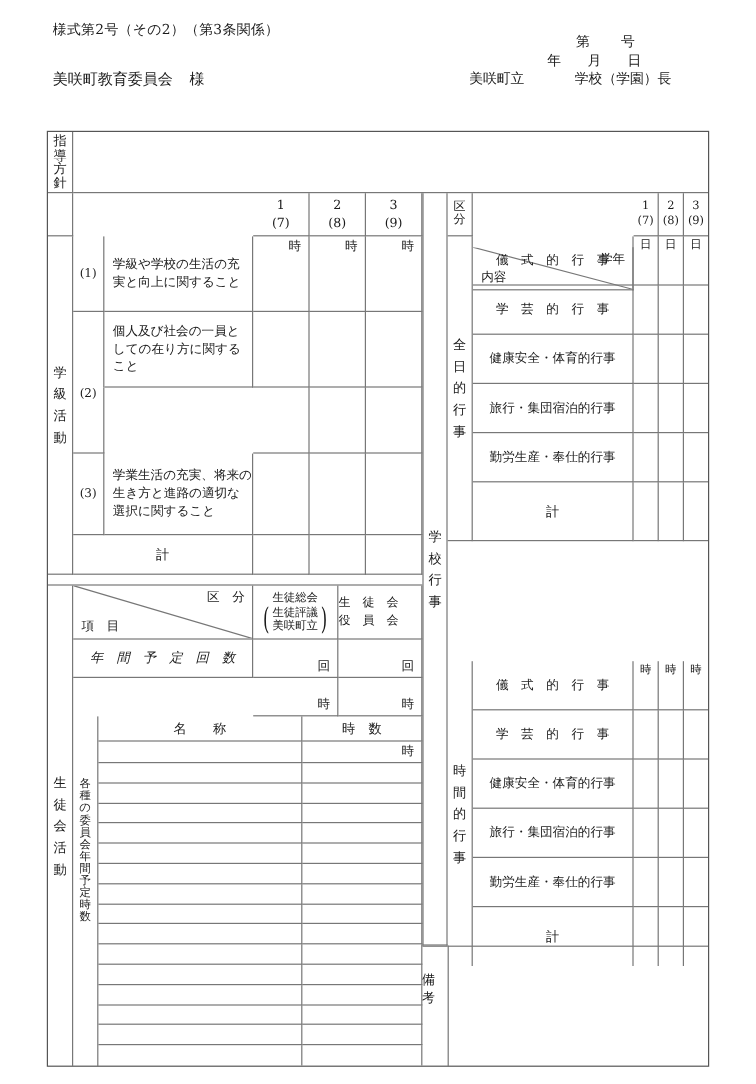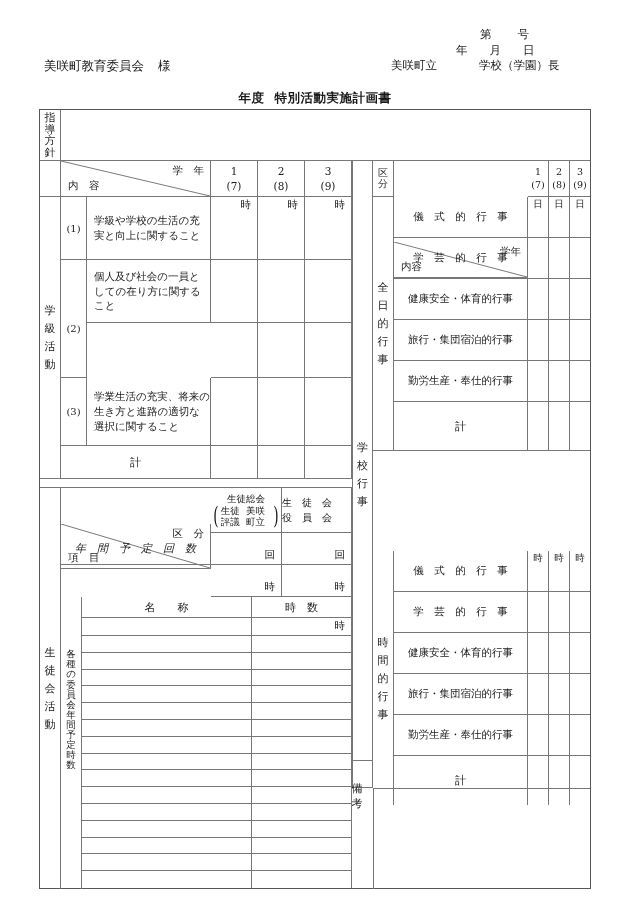--- a/index.html
+++ b/index.html
@@ -59,75 +59,62 @@
   .sprd { letter-spacing: 0; }
 
   .diag { position: absolute; left: 0; top: 0; width: 100%; height: 100%; pointer-events: none; }
   .hdrdiag { position: relative; }
   .hdr-lbl-tr { position: absolute; right: 6px; top: 3px; font-size: 10.5px; }
   .hdr-lbl-bl { position: absolute; left: 7px; bottom: 3px; font-size: 10.5px; }
 
   .stack { display: flex; flex-direction: column; align-items: center; justify-content: center; height: 100%; font-size: 9.5px; line-height: 1.25; }
   .paren-wrap { display: flex; align-items: center; justify-content: center; font-size: 9.5px; }
   .paren { font-size: 25px; line-height: 0.8; font-family: "DejaVu Serif", serif; transform: scaleX(.55); display:inline-block; }
-  .inner2 { display: flex; flex-direction: row; align-items: center; line-height: 1.2; }
+  .inner2 { display: flex; flex-direction: column; align-items: center; line-height: 1.2; }
 
   .twoline { display: flex; flex-direction: column; align-items: center; justify-content: center; height: 100%; font-size: 10.5px; line-height: 1.35; }
 </style>
 </head>
 <body>
 
 <div class="page">
 
+  <div class="hdr-formno">様式第2号（その2）（第3条関係）</div>
 
   <div class="hdr-dainame">
     <span>第</span><span class="sp"></span><span>号</span>
   </div>
 
   <div class="hdr-date">
     <span>年</span><span class="sp"></span><span>月</span><span class="sp"></span><span>日</span>
   </div>
 
   <div class="hdr-addr">
     <span>美咲町教育委員会</span><span class="sp"></span><span>様</span>
   </div>
 
   <div class="hdr-school">
     <span>美咲町立</span><span class="sp"></span><span>学校（学園）長</span>
   </div>
 
-  <div class="title">
-    <span>年度</span><span class="sp"></span><span>特別活動実施計画書</span>
-  </div>
 
   <div class="frame">
 
     <div class="cell" style="left:0; top:0; width:21px; height:51px;">
       <div class="vtext tight">
         <span>指</span>
         <span>導</span>
         <span>方</span>
         <span>針</span>
       </div>
     </div>
     <div class="cell noR" style="left:21px; top:0; width:529px; height:51px;"></div>
 
     <div class="cell" style="left:0; top:51px; width:21px; height:36px;"></div>
 
-    <div class="cell hdrdiag" style="left:21px; top:51px; width:150px; height:36px;">
-      <svg class="diag" viewBox="0 0 150 36" preserveAspectRatio="none">
-        <line x1="0" y1="0" x2="150" y2="36" stroke="#777" stroke-width="1"></line>
-      </svg>
-      <div class="hdr-lbl-tr sprd">
-        <span>学　年</span>
-      </div>
-      <div class="hdr-lbl-bl">
-        <span>内　容</span>
-      </div>
-    </div>
 
     <div class="cell" style="left:171px; top:51px; width:47px; height:36px;">
       <div class="twoline">
         <span>1</span>
         <span>(7)</span>
       </div>
     </div>
     <div class="cell" style="left:218px; top:51px; width:47px; height:36px;">
       <div class="twoline">
         <span>2</span>
@@ -533,21 +520,21 @@
           <span style="font-size:9.5px;"></span>
         </div>
         <div class="cell" style="left:354px; top:646px; width:134px; height:49px; border-bottom:none;">
           <div class="ctr">計</div>
         </div>
         <div class="cell" style="left:488px; top:646px; width:21px; height:49px; border-bottom:none;"></div>
         <div class="cell" style="left:509px; top:646px; width:21px; height:49px; border-bottom:none;"></div>
         <div class="cell" style="left:530px; top:646px; width:20px; height:49px; border-right:none; border-bottom:none;"></div>
       </div>
 
-    <div class="cell noR noB bt" style="left:312px; top:650px; width:21px; height:71px;">
+    <div class="cell noR noB bt" style="left:312px; top:678px; width:21px; height:71px;">
       <div class="ctr" style="font-size:11px;">
           <span>備　考</span>
         </div>
     </div>
     <div class="cell noR noB bt bl" style="left:333px; top:678px; width:217px; height:101px;"></div>
 
   </div>
 </div>
 
 </body></html>

